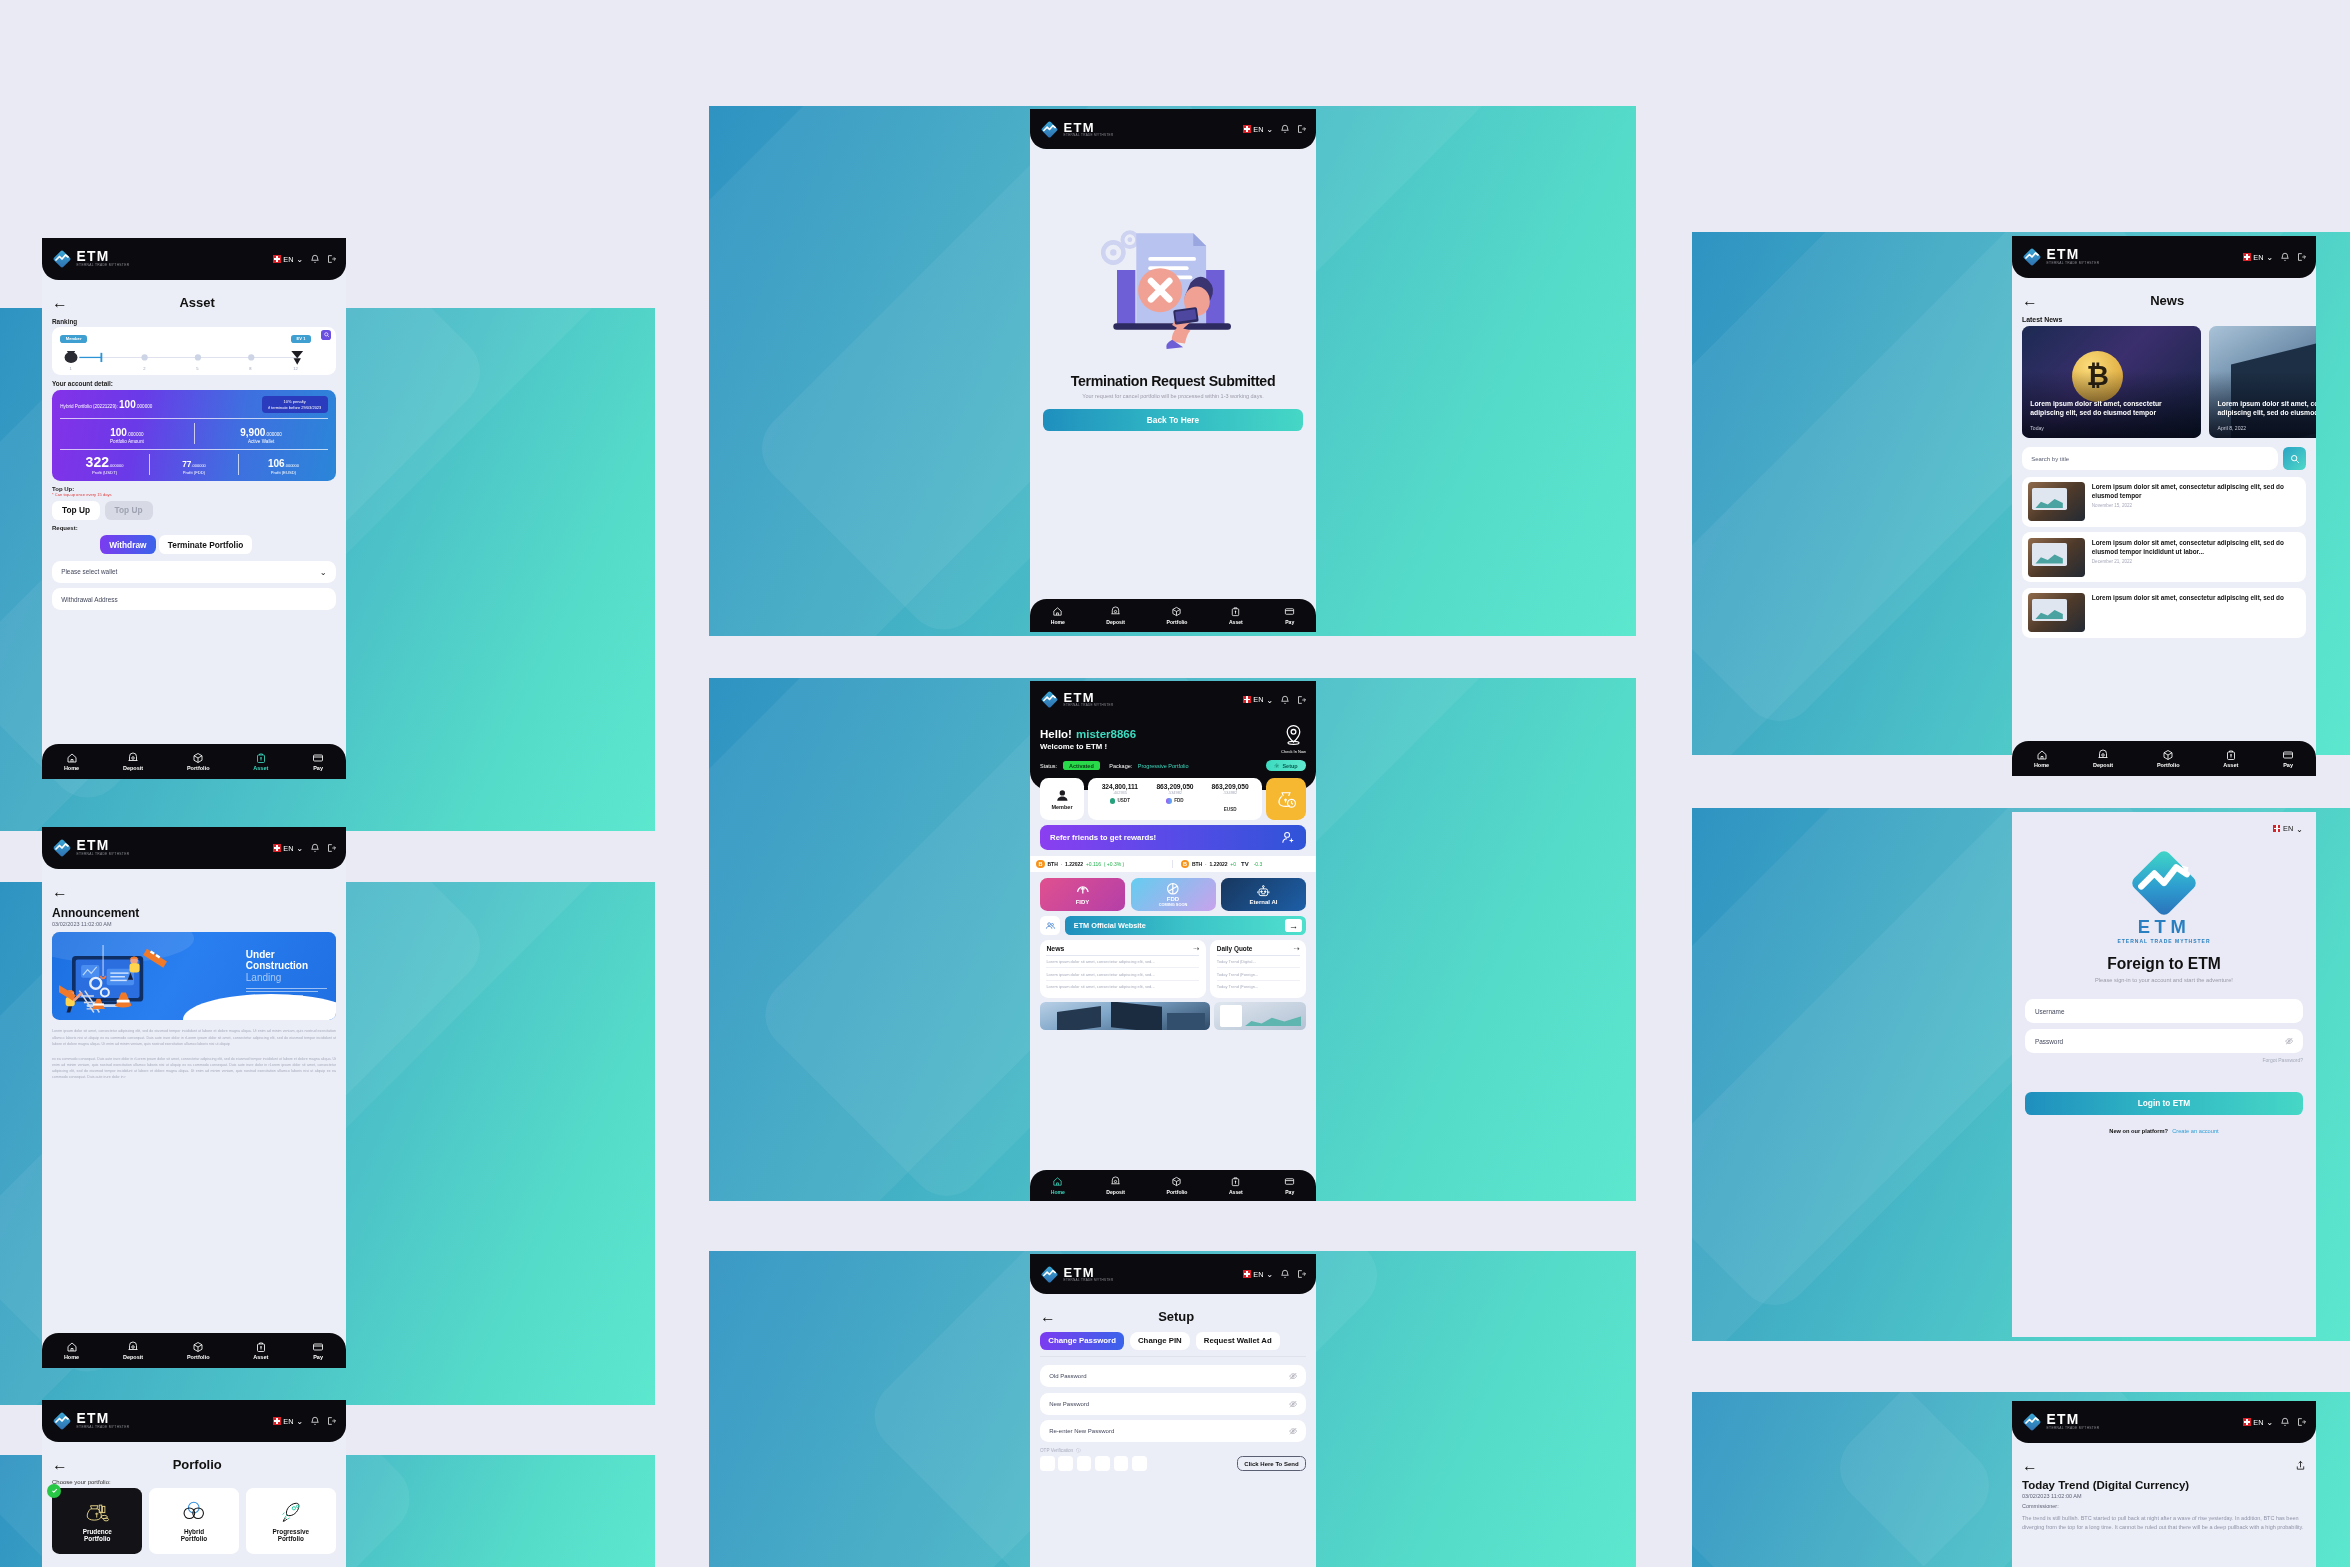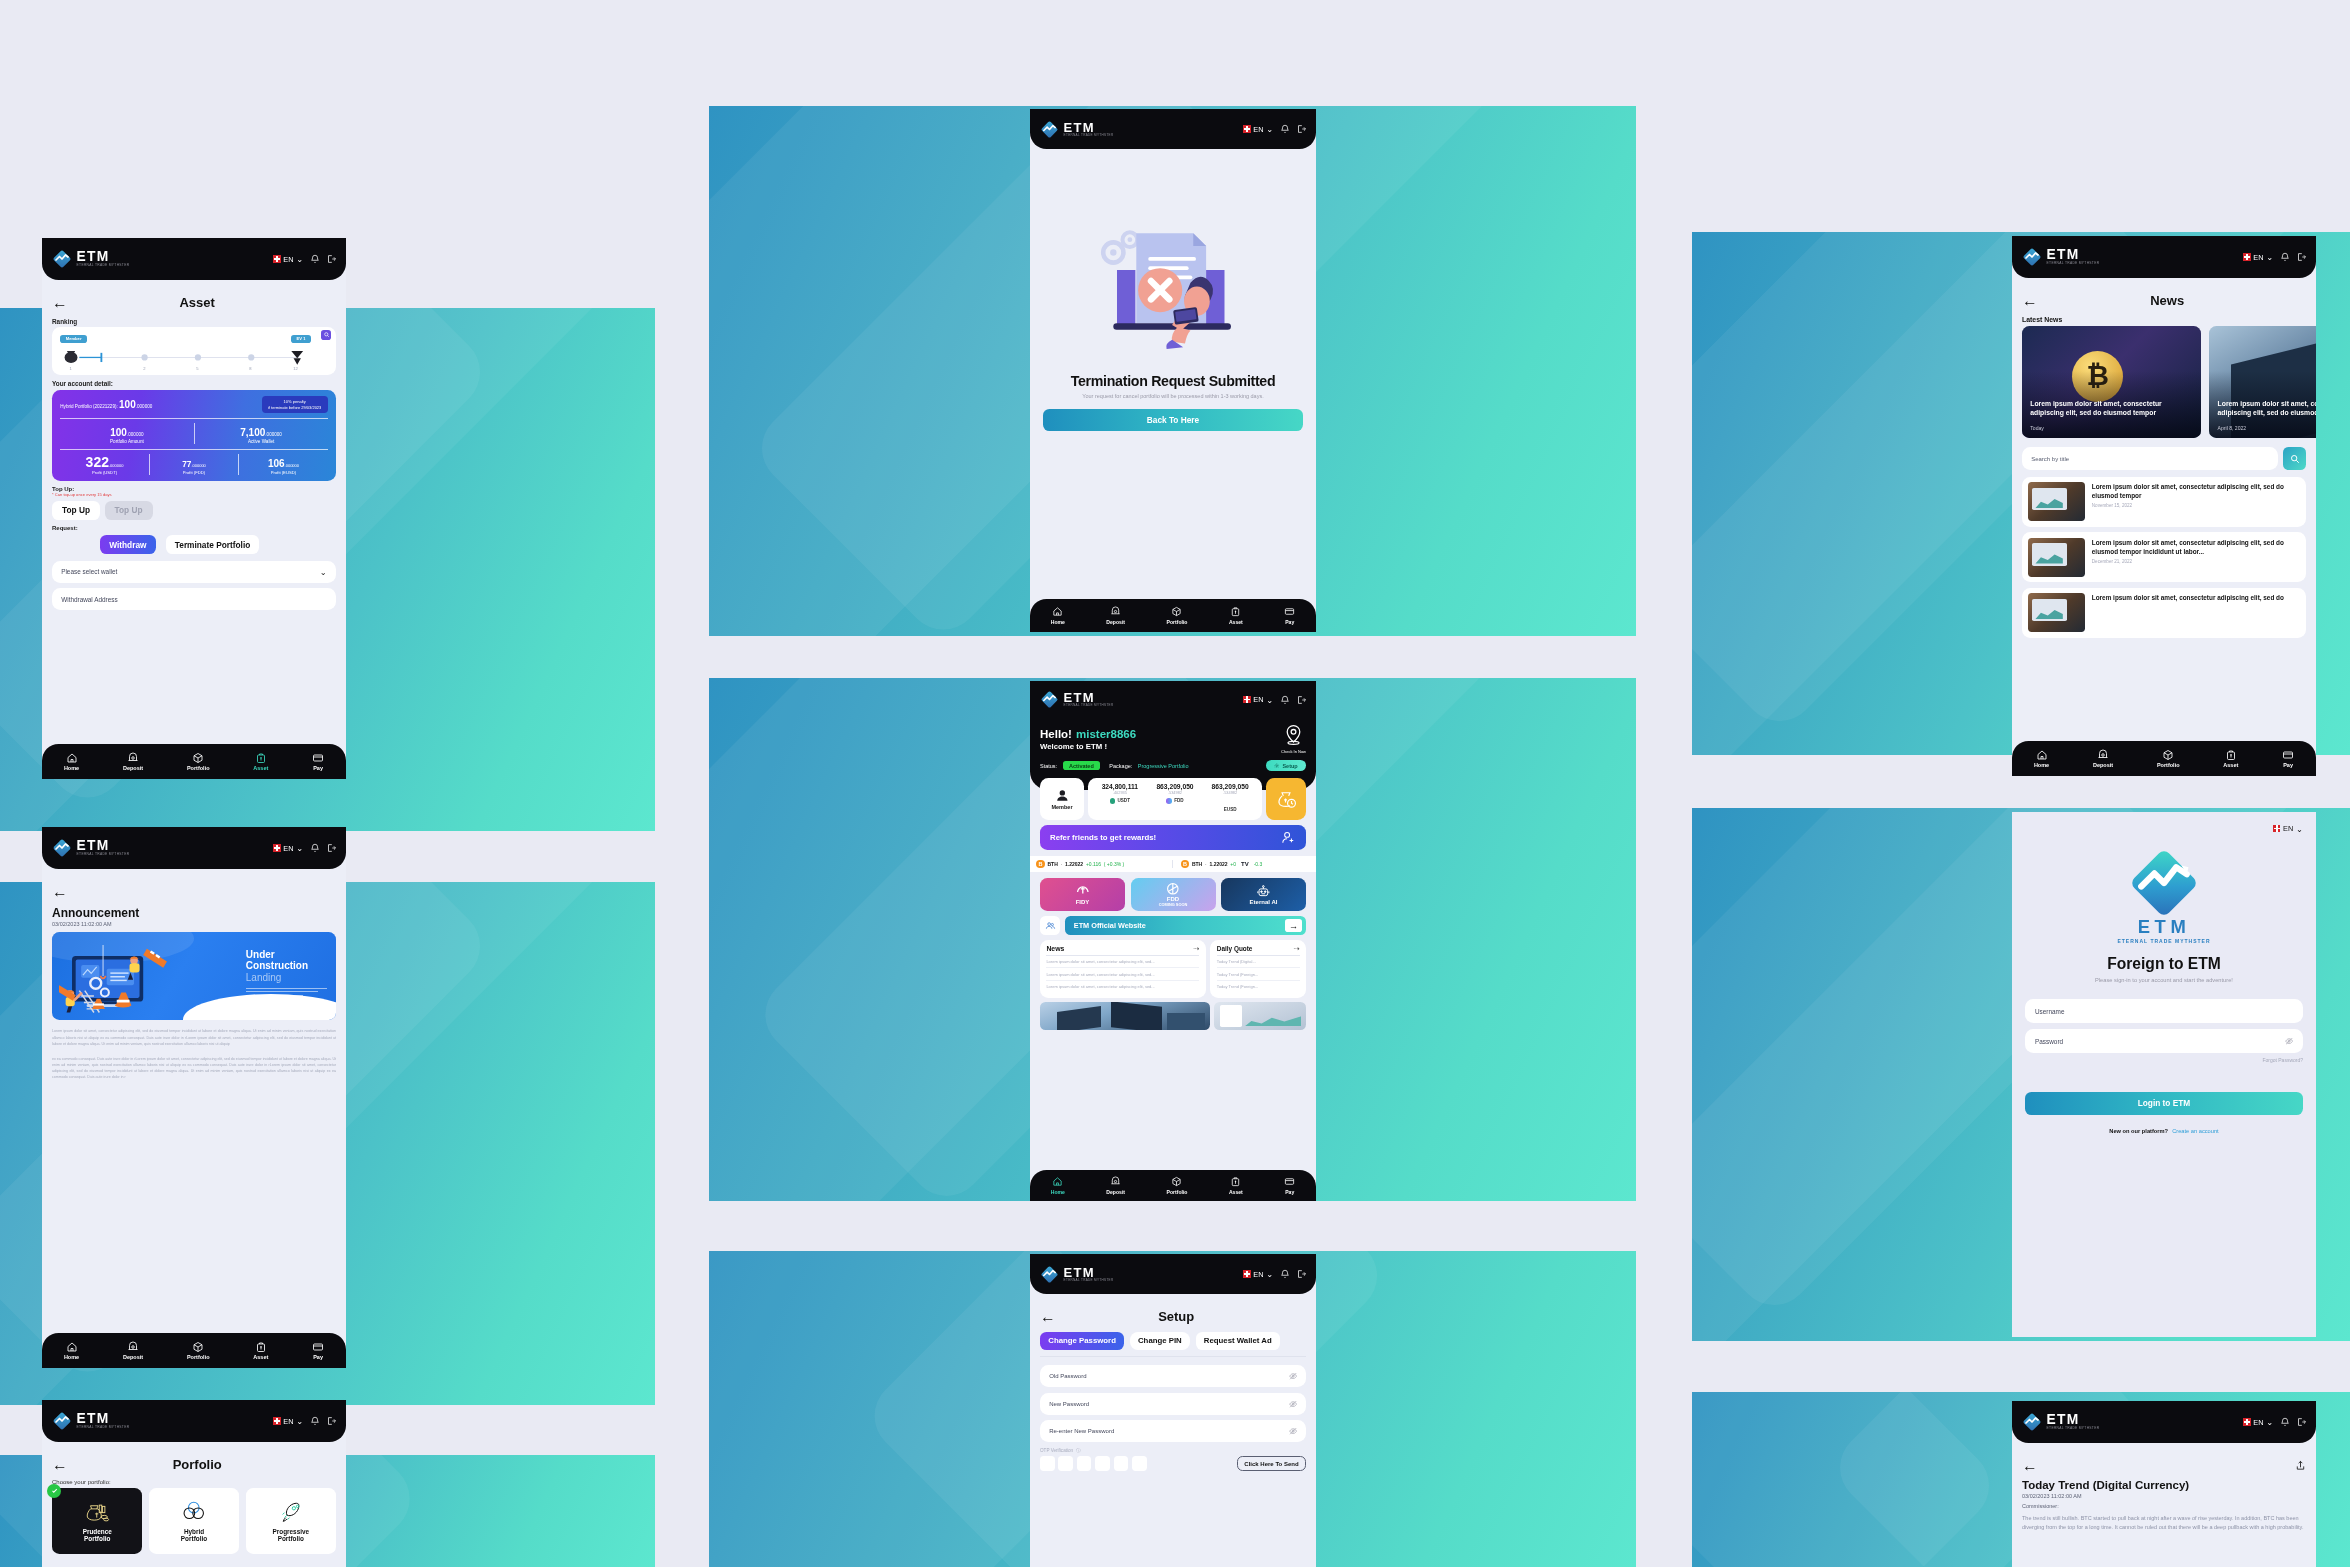--- a/index.html
+++ b/index.html
@@ -182,21 +182,21 @@
             <div style="font-size:4px;">if terminate before 29/03/2023</div>
           </div>
         </div>
         <div style="height:0.9px;background:rgba(255,255,255,.7);margin:4.6px 0;"></div>
         <div style="display:flex;">
           <div style="flex:1;text-align:center;border-right:0.9px solid rgba(255,255,255,.7);">
             <div><span style="font-size:10px;font-weight:700;">100</span><span style="font-size:4.6px;">.000000</span></div>
             <div style="font-size:4.6px;">Portfolio Amount</div>
           </div>
           <div style="flex:1;text-align:center;">
-            <div><span style="font-size:10px;font-weight:700;">7,100</span><span style="font-size:4.6px;">.000000</span></div>
+            <div><span style="font-size:10px;font-weight:700;">9,900</span><span style="font-size:4.6px;">.000000</span></div>
             <div style="font-size:4.6px;">Active Wallet</div>
           </div>
         </div>
         <div style="height:0.9px;background:rgba(255,255,255,.7);margin:4.6px 0;"></div>
         <div style="display:flex;">
           <div style="flex:1;text-align:center;border-right:0.9px solid rgba(255,255,255,.7);">
             <div><span style="font-size:14px;font-weight:700;">322</span><span style="font-size:4px;">.000000</span></div>
             <div style="font-size:4.2px;">Profit (USDT)</div>
           </div>
           <div style="flex:1;text-align:center;border-right:0.9px solid rgba(255,255,255,.7);">
@@ -209,21 +209,21 @@
           </div>
         </div>
       </div>
       <div style="font-size:6px;font-weight:700;color:#222;margin-top:4.6px;">Top Up:</div>
       <div style="font-size:4.1px;color:#e23b3b;">* Can top-up once every 15 days</div>
       <div style="display:flex;gap:4.6px;margin-top:3.7px;">
         <div style="background:#fff;border-radius:6.4px;padding:4.6px 10px;font-size:8.3px;font-weight:700;color:#111;">Top Up</div>
         <div style="background:#d7d9e4;border-radius:6.4px;padding:4.6px 10px;font-size:8.3px;font-weight:700;color:#9fa2b2;">Top Up</div>
       </div>
       <div style="font-size:6px;font-weight:700;color:#222;margin-top:5.5px;">Request:</div>
-      <div style="display:flex;gap:10px;margin-top:3.7px;padding-left:48px;">
+      <div style="display:flex;gap:3px;margin-top:3.7px;padding-left:48px;">
         <div style="background:linear-gradient(90deg,#7b3cf0,#3a63ea);color:#fff;border-radius:6.4px;padding:4.6px 9.2px;font-size:8.3px;font-weight:700;">Withdraw</div>
         <div style="background:#fff;color:#111;border-radius:6.4px;padding:4.6px 9.2px;font-size:8.3px;font-weight:700;">Terminate Portfolio</div>
       </div>
       <div class="card" style="margin-top:6.4px;height:22px;display:flex;align-items:center;justify-content:space-between;padding:0 9.2px;">
         <span style="font-size:6.4px;color:#44485c;">Please select wallet</span>
         <span style="font-size:8.3px;color:#222;line-height:0;">⌄</span>
       </div>
       <div class="card" style="margin-top:5.5px;height:22px;display:flex;align-items:center;padding:0 9.2px;">
         <span style="font-size:6.4px;color:#44485c;">Withdrawal Address</span>
       </div>

